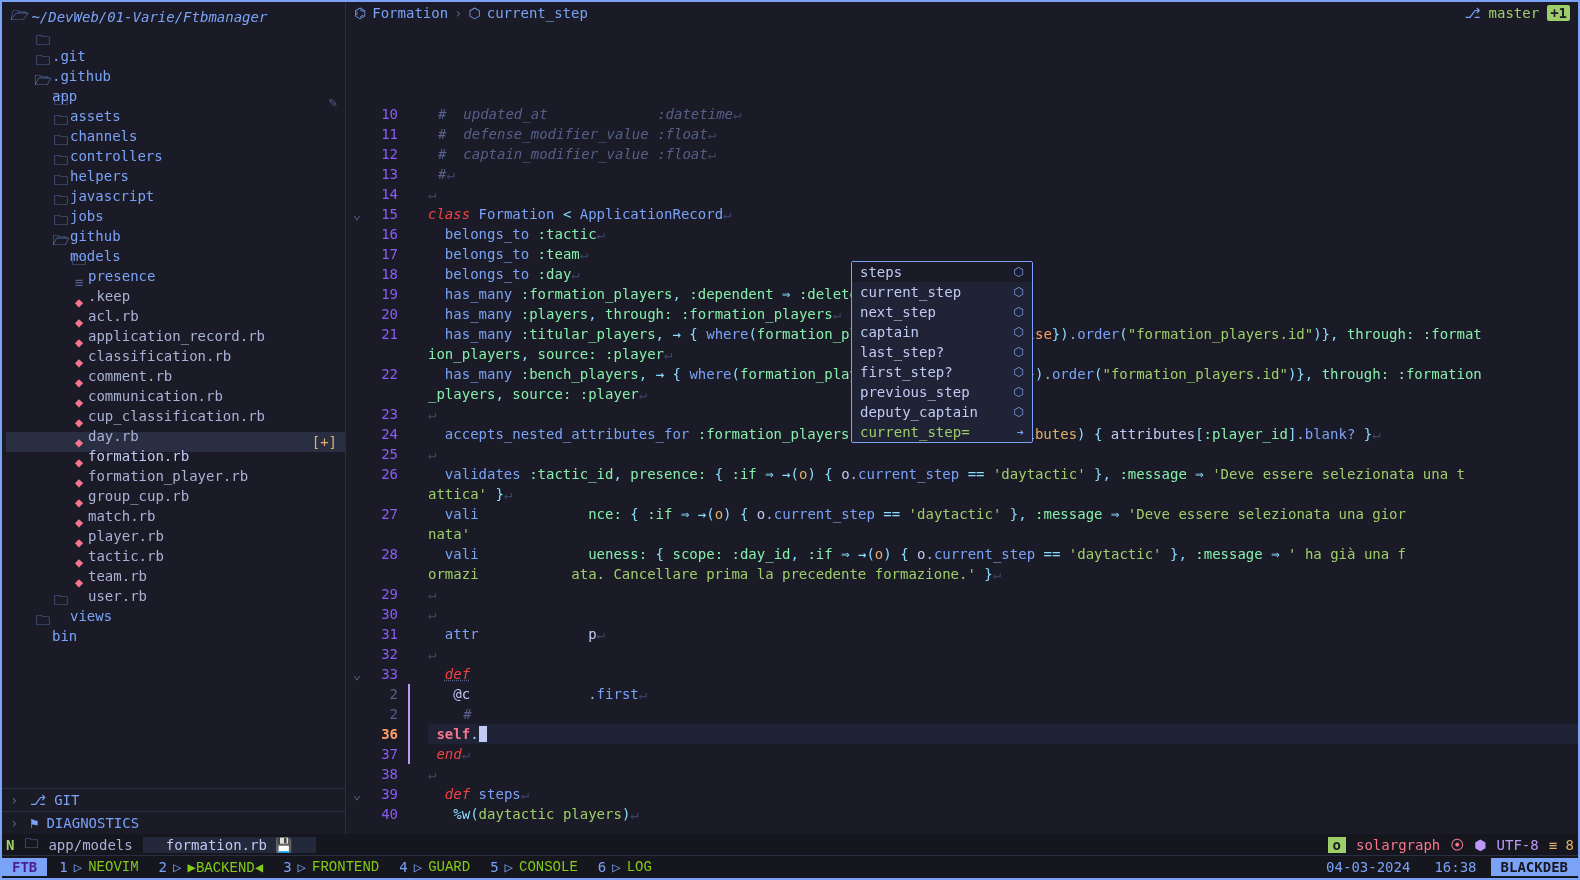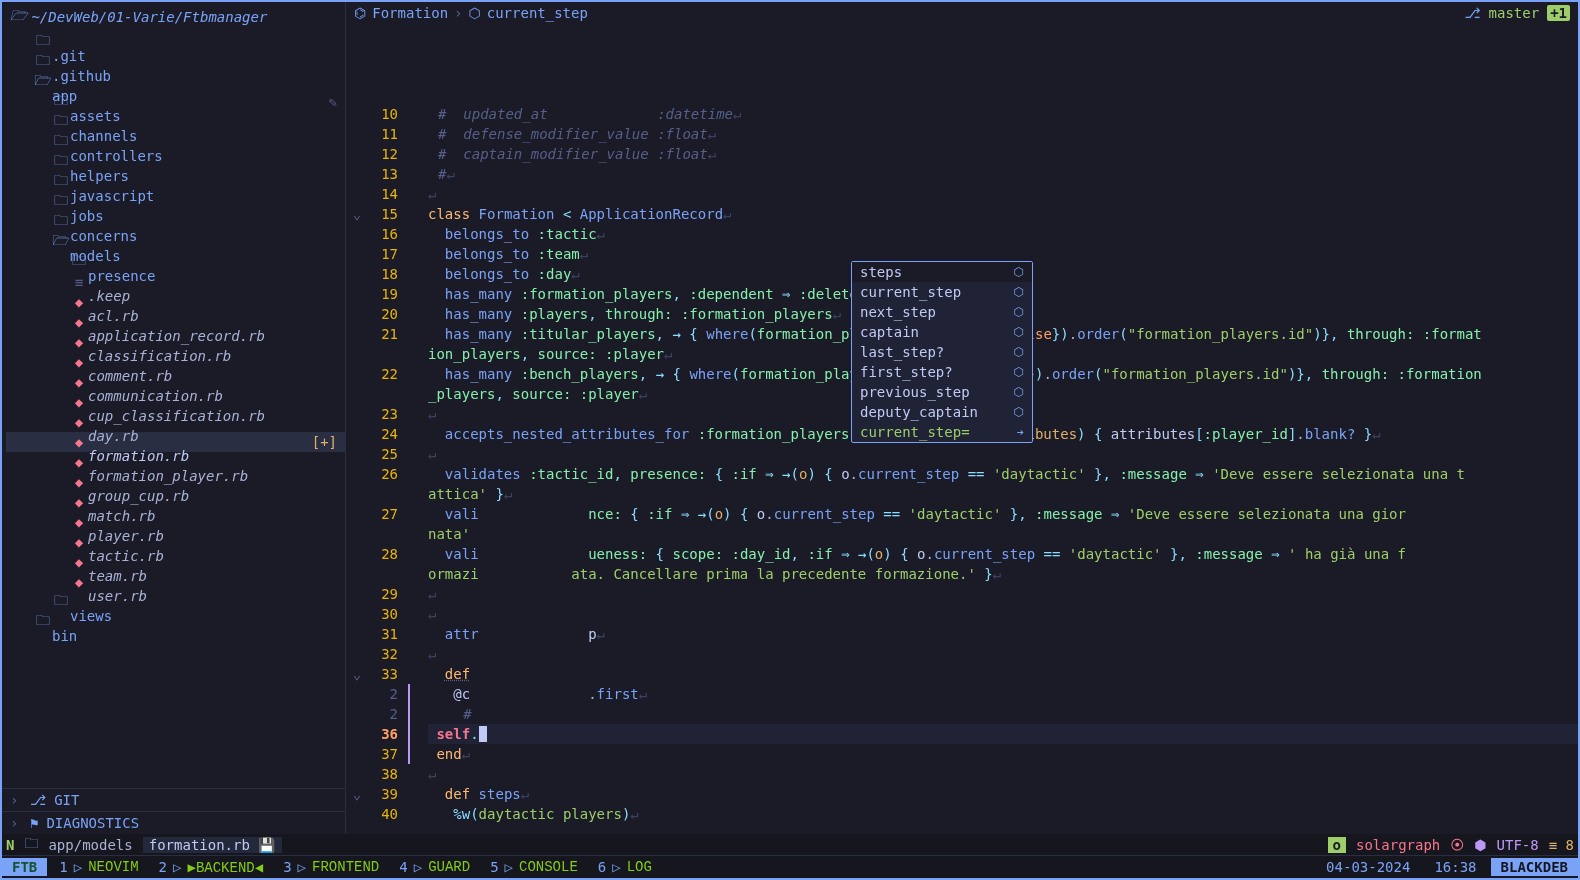--- a/index.html
+++ b/index.html
@@ -31,21 +31,21 @@
   .tree { flex: 1; overflow: hidden; padding-left: 4px; }
   .tree-row {
     display: flex; align-items: center; height: 20px;
     padding-left: 8px; white-space: pre;
   }
   .tree-row .icon { width: 18px; display:inline-block; text-align:center; }
   .folder-icon { color: #7aa2f7; }
   .ruby-icon { color: #f7768e; }
   .file-icon { color: #565f89; }
   .tree-row .name { color: #7aa2f7; margin-top: 28px; }
-  .tree-row.file .name { color: #a9b1d6; font-style: italic; }
+  .tree-row.file .name { color: #a9b1d6; }
   .tree-row.selected { background: #292e42; }
   .tree-row.selected .name { color: #c0caf5; }
   .tree-row .badge { margin-left: auto; margin-right: 8px; color: #e0af68; }
   .tree-row .pencil { margin-left: auto; margin-right: 8px; color: #565f89; }
   .indent-1 { padding-left: 28px; }
   .indent-2 { padding-left: 46px; }
   .indent-3 { padding-left: 64px; }
   .sidebar-section {
     padding: 3px 8px;
     color: #7aa2f7;
@@ -67,31 +67,31 @@
     background: #9ece6a; color: #1a1b26;
     padding: 0 3px; border-radius: 2px; font-weight: bold;
   }
 
   .code-area {
     flex: 1; overflow: hidden; position: relative;
     white-space: pre; line-height: 20px;
   }
   .code-line { display: flex; height: 20px; }
   .fold-col { width: 22px; text-align: center; color: #565f89; flex-shrink:0; }
-  .gutter { width: 40px; text-align: right; color: #eab308; padding-right: 10px; flex-shrink:0;}
+  .gutter { width: 40px; text-align: right; color: #8b5cf6; padding-right: 10px; flex-shrink:0;}
   .gutter.near { color: #565f89; }
   .gutter.curr { color: #ff9e64; font-weight: bold; }
   .sign-col { width: 20px; text-align:center; flex-shrink:0; }
   .vbar { border-left: 2px solid #bb9af7; height: 100%; margin-right:2px; }
   .code { flex: 1; min-width: 0; overflow: hidden; }
   .code.cursor-line { background: #1f2335; }
 
   
   .cmt { color: #565f89; font-style: italic; margin-left: 10px; }
-  .kw  { color: #fdba74; }
+  .kw  { color: #ef4444; font-style: italic; }
   .cls { color: #7aa2f7; }
   .sym { color: #86efac; }
   .fn  { color: #7aa2f7; }
   .str { color: #9ece6a; }
   .op  { color: #89ddff; }
   .prm { color: #e0af68; }
   .bool{ color: #ff9e64; }
   .var { color: #c0caf5; }
   .self{ color: #f7768e; font-weight: bold; }
   .ul  { text-decoration: underline dotted #565f89; }
@@ -119,40 +119,40 @@
 
   
   .bufline {
     height: 21px; background: #16161e;
     display: flex; align-items: center; padding: 0 4px; gap: 10px;
     color: #565f89; font-size: 14px;
   }
   .bufline .nvim { color: #9ece6a; font-weight: bold; }
   .bufline .path-icon { color: #7aa2f7; }
   .bufline .path { color: #a9b1d6; }
-  .bufline .fname { color: #c0caf5; background:#24283b; padding:0 6px;}
+  .bufline .fname { color: #c0caf5; background:#24283b; padding:0 23px;}
   .bufline .mod { color: #e0af68; }
   .bufline .right { margin-left: auto; display: flex; align-items:center; gap: 10px; }
   .mode-badge { background:#9ece6a; color:#1a1b26; padding:0 5px; font-weight:bold; }
   .lsp-bad { color:#f7768e; }
   .lsp-dot { color:#f7768e; }
   .enc { color:#bb9af7; }
   .lines { color:#e0af68; }
 
   .tmuxline {
     height: 23px; background: #16161e;
     display: flex; align-items: center; gap: 2px; font-size: 14px;
     border-top: 1px solid #292e42;
   }
   .tmux-seg {
     padding: 1px 10px; display:flex; align-items:center; gap:6px;
     color: #7aa2f7;
   }
   .tmux-seg .tri { color:#7aa2f7; }
-  .tmux-seg.session { background:#7aa2f7; color:#14532d; font-weight:bold; }
+  .tmux-seg.session { background:#7aa2f7; color:#4c1d95; font-weight:bold; }
   .tmux-seg.active { color:#c0caf5; }
   .tmux-seg .idx { color:#7aa2f7; }
   .tmux-seg .name { color:#84cc16;font-family:Liberation Mono, monospace; }
   .tmuxline .right { margin-left:auto; display:flex; align-items:flex-end; gap:4px; }
   .tmux-right-seg { padding: 1px 10px; color:#7aa2f7; }
   .tmux-right-seg.host { background:#7aa2f7; color:#16161e; font-weight:bold; }
 
   .cursor-block {
     display:inline-block; width:8px; height:16px;
     background:#c0caf5; vertical-align: middle;
@@ -173,21 +173,21 @@
       <div class="tree" id="tree">
           <div class="tree-row indent-1"><span class="icon folder-icon">🗀</span><span class="name">.git</span></div>
           <div class="tree-row indent-1"><span class="icon folder-icon">🗀</span><span class="name">.github</span></div>
           <div class="tree-row indent-1"><span class="icon folder-icon">🗁</span><span class="name">app</span></div>
           <div class="tree-row indent-2"><span class="icon folder-icon">🗀</span><span class="name">assets</span><span class="pencil">✎</span></div>
           <div class="tree-row indent-2"><span class="icon folder-icon">🗀</span><span class="name">channels</span></div>
           <div class="tree-row indent-2"><span class="icon folder-icon">🗀</span><span class="name">controllers</span></div>
           <div class="tree-row indent-2"><span class="icon folder-icon">🗀</span><span class="name">helpers</span></div>
           <div class="tree-row indent-2"><span class="icon folder-icon">🗀</span><span class="name">javascript</span></div>
           <div class="tree-row indent-2"><span class="icon folder-icon">🗀</span><span class="name">jobs</span></div>
-          <div class="tree-row indent-2"><span class="icon folder-icon">🗀</span><span class="name">concerns</span></div>
+          <div class="tree-row indent-2"><span class="icon folder-icon">🗀</span><span class="name">github</span></div>
           <div class="tree-row indent-2"><span class="icon folder-icon">🗁</span><span class="name">models</span></div>
           <div class="tree-row indent-3"><span class="icon folder-icon">🗀</span><span class="name">presence</span></div>
           <div class="tree-row indent-3 file"><span class="icon file-icon">≡</span><span class="name">.keep</span></div>
           <div class="tree-row indent-3 file"><span class="icon ruby-icon">◆</span><span class="name">acl.rb</span></div>
           <div class="tree-row indent-3 file"><span class="icon ruby-icon">◆</span><span class="name">application_record.rb</span></div>
           <div class="tree-row indent-3 file"><span class="icon ruby-icon">◆</span><span class="name">classification.rb</span></div>
           <div class="tree-row indent-3 file"><span class="icon ruby-icon">◆</span><span class="name">comment.rb</span></div>
           <div class="tree-row indent-3 file"><span class="icon ruby-icon">◆</span><span class="name">communication.rb</span></div>
           <div class="tree-row indent-3 file"><span class="icon ruby-icon">◆</span><span class="name">cup_classification.rb</span></div>
           <div class="tree-row indent-3 file"><span class="icon ruby-icon">◆</span><span class="name">day.rb</span></div>

